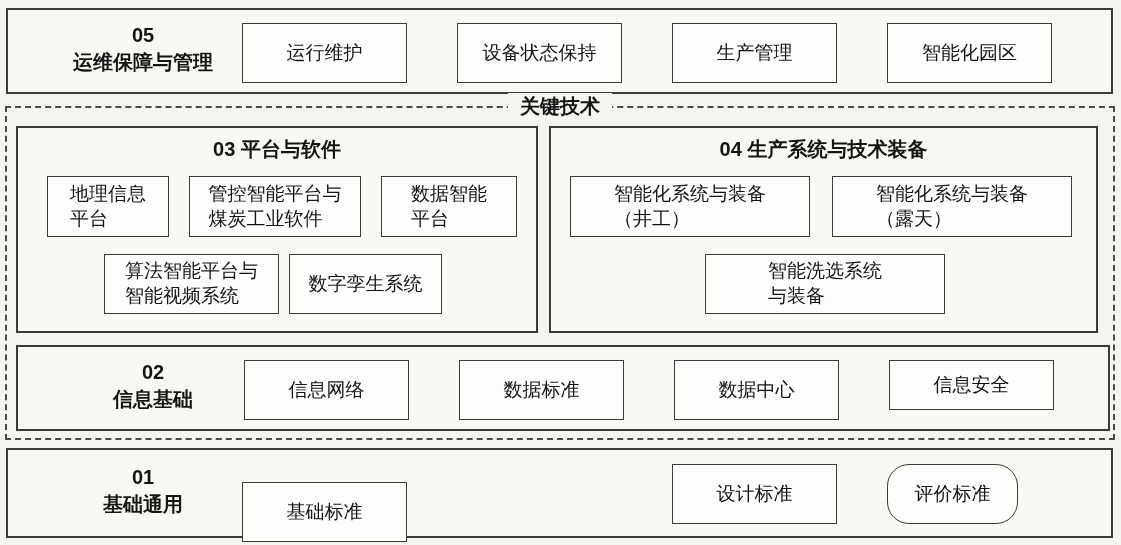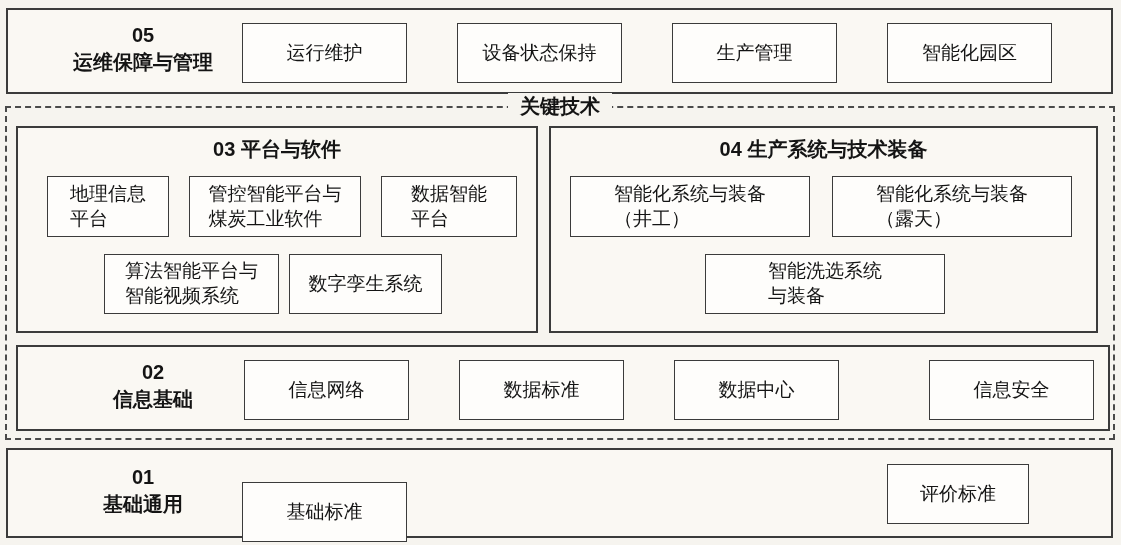--- a/index.html
+++ b/index.html
@@ -121,24 +121,25 @@
       <div class="box" style="left:154px;top:126px;width:240px;height:60px;">智能洗选系统
 与装备</div>
     </div>
 
     <div class="band" style="left:9px;top:237px;width:1094px;height:86px;">
       <div class="band-label" style="left:20px;width:230px;">02
 信息基础</div>
       <div class="box" style="left:226px;top:13px;width:165px;height:60px;">信息网络</div>
       <div class="box" style="left:441px;top:13px;width:165px;height:60px;">数据标准</div>
       <div class="box" style="left:656px;top:13px;width:165px;height:60px;">数据中心</div>
-      <div class="box" style="left:871px;top:13px;width:165px;height:60px;margin-left:40px;">信息安全</div>
+      <div class="box" style="left:871px;top:13px;width:165px;height:50px;">信息安全</div>
     </div>
   </div>
 
   <div class="band" style="left:6px;top:448px;width:1107px;height:90px;">
     <div class="band-label" style="left:20px;width:230px;">01
 基础通用</div>
     <div class="box" style="left:234px;top:32px;width:165px;height:60px;">基础标准</div>
-    <div class="box" style="left:879px;top:14px;width:142px;height:60px;">评价标准</div>
+    <div class="box" style="left:664px;top:14px;width:165px;height:60px;">设计标准</div>
+    <div class="box" style="left:879px;top:14px;width:131px;height:60px;border-radius:22px;">评价标准</div>
   </div>
 
 </div>
 
 </body></html>

